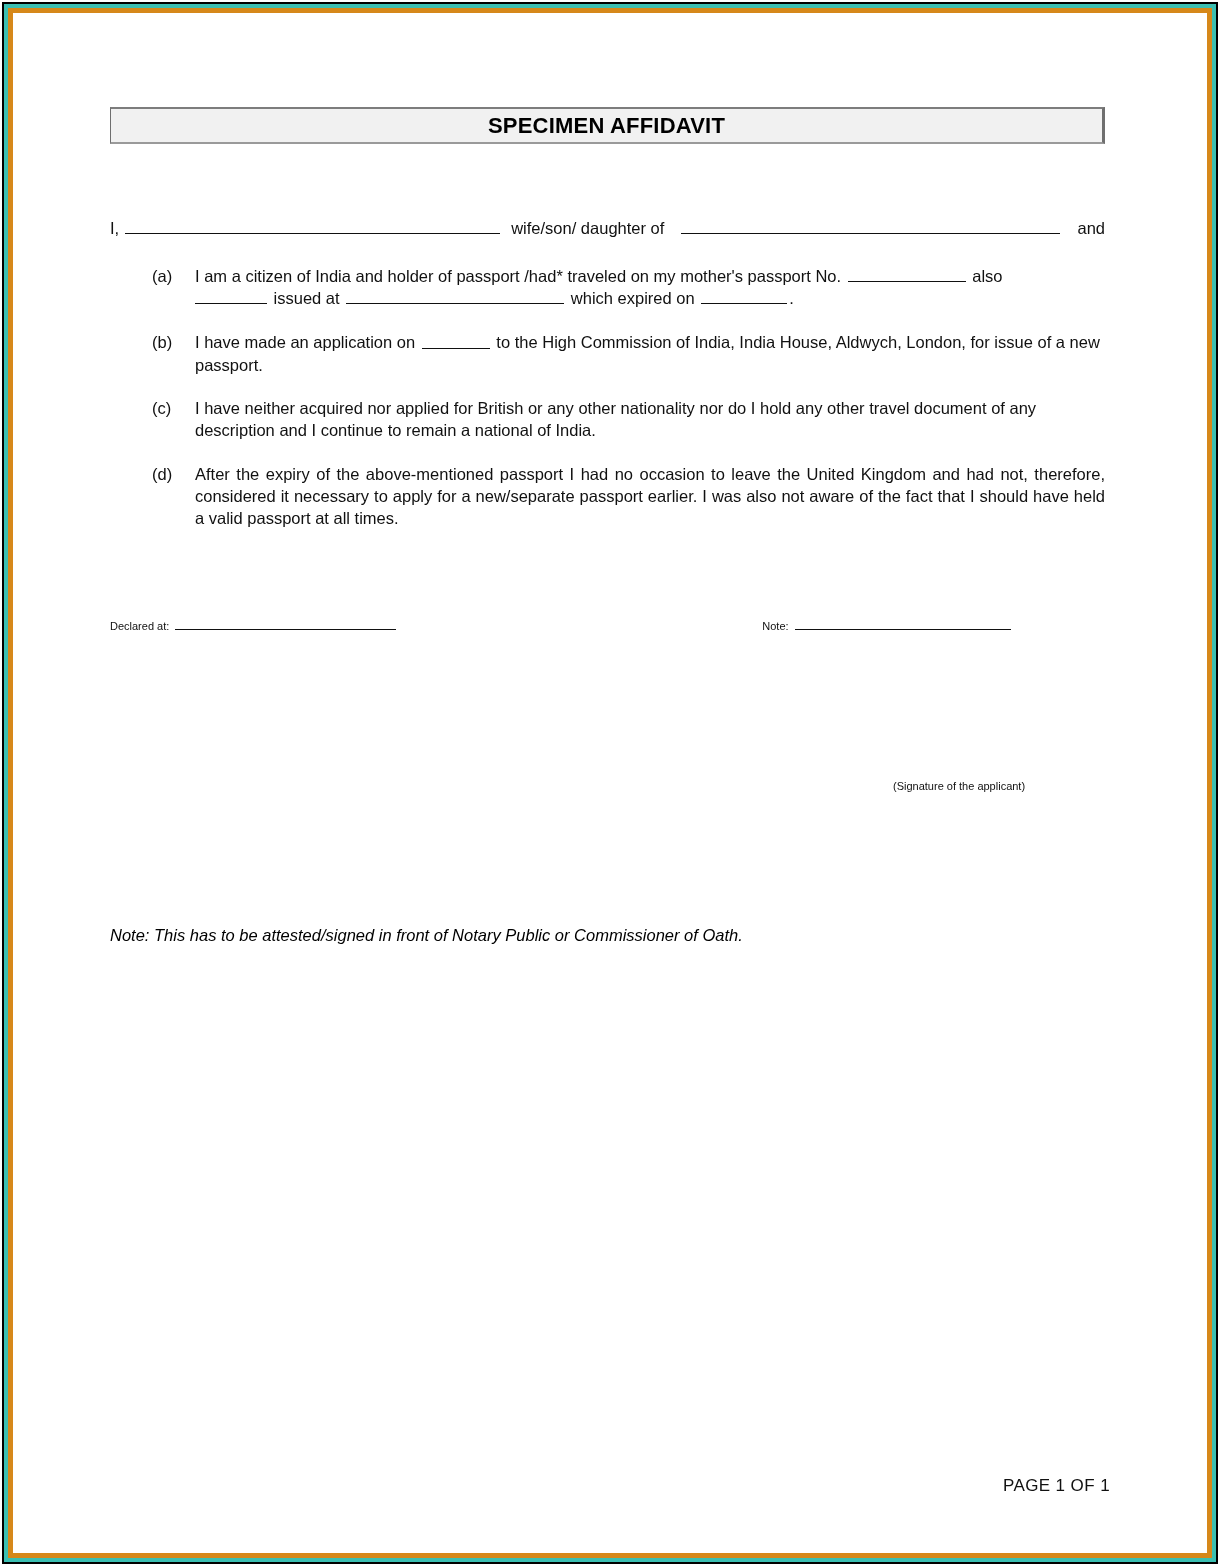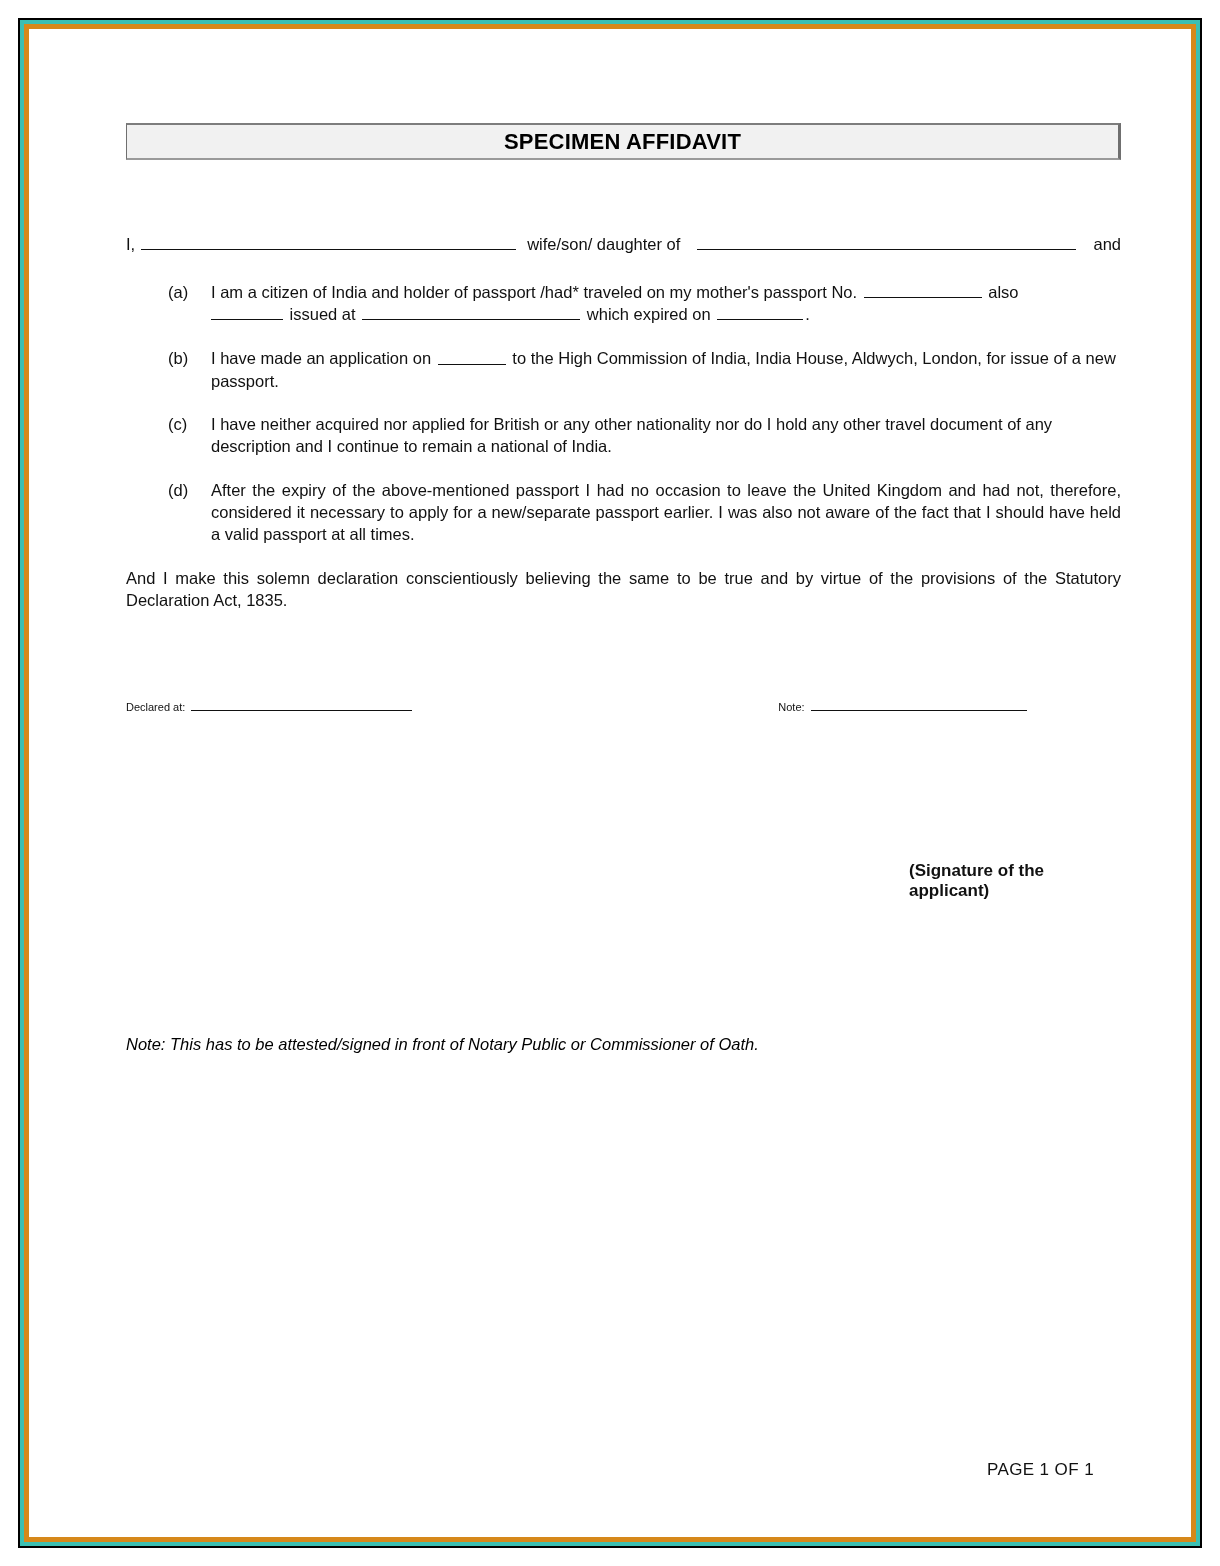--- a/index.html
+++ b/index.html
@@ -16,21 +16,21 @@
   }
 
   
   .page-frame {
     position: absolute;
     left: 0; top: 0;
     width: 1220px;
     height: 1566px;
     box-sizing: border-box;
     background: #ffffff;
-    padding: 18px;          
+    padding: 2px;          
   }
   .frame-black {
     box-sizing: border-box;
     width: 100%;
     height: 100%;
     border: 2px solid #000000;
   }
   .frame-teal {
     box-sizing: border-box;
     width: 100%;
@@ -172,25 +172,24 @@
   .date-field {
     display: flex;
     align-items: baseline;
     white-space: nowrap;
     margin-left: 366px;
   }
 
   
   .signature-caption {
     margin-top: 148px;
-    font-size: 17px;
+    font-size: 11px;
     color: #111111;
     text-align: left;
     padding-left: 783px;
-    font-weight: bold;
   }
 
   
   .note {
     margin-top: 134px;
     font-size: 16.5px;
     font-style: italic;
     color: #000000;
   }
 
@@ -267,21 +266,20 @@
                 <div class="clause-body nojust">I have neither acquired nor applied for British or any other nationality nor do I hold any other travel document of any description and I continue to remain a national of India.</div>
               </div>
 
               <div class="clause">
                 <div class="clause-label">(d)</div>
                 <div class="clause-body">After the expiry of the above-mentioned passport I had no occasion to leave the United Kingdom and had not, therefore, considered it necessary to apply for a new/separate passport earlier.  I was also not aware of the fact that I should have held a valid passport at all times.</div>
               </div>
 
             </div>
 
-            <div class="declaration">And I make this solemn declaration conscientiously believing the same to be true and by virtue of the provisions of the Statutory Declaration Act, 1835.</div>
 
             <div class="sign-row">
               <div class="declared-at">
                 <span>Declared at:</span>
                 <span class="sp-s"></span>
                 <span class="blank" style="width:221px"></span>
               </div>
               <div class="date-field">
                 <span>Note:</span>
                 <span class="sp-s"></span>

